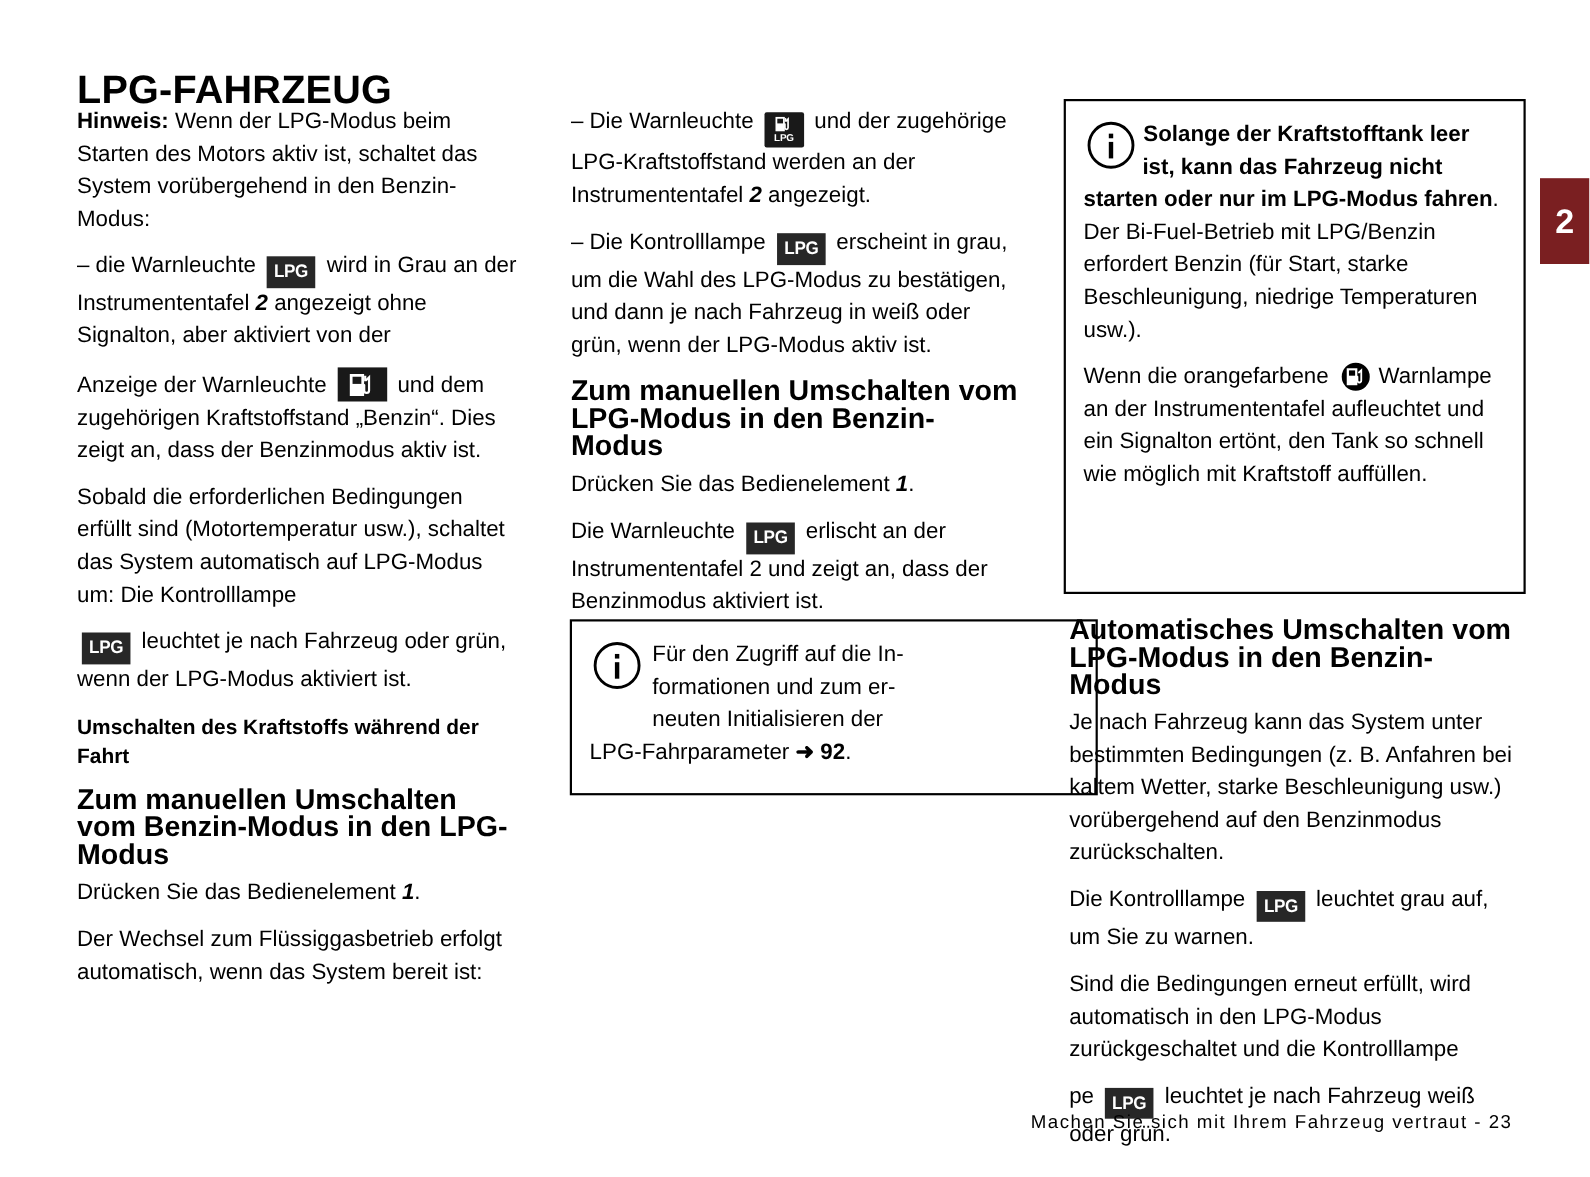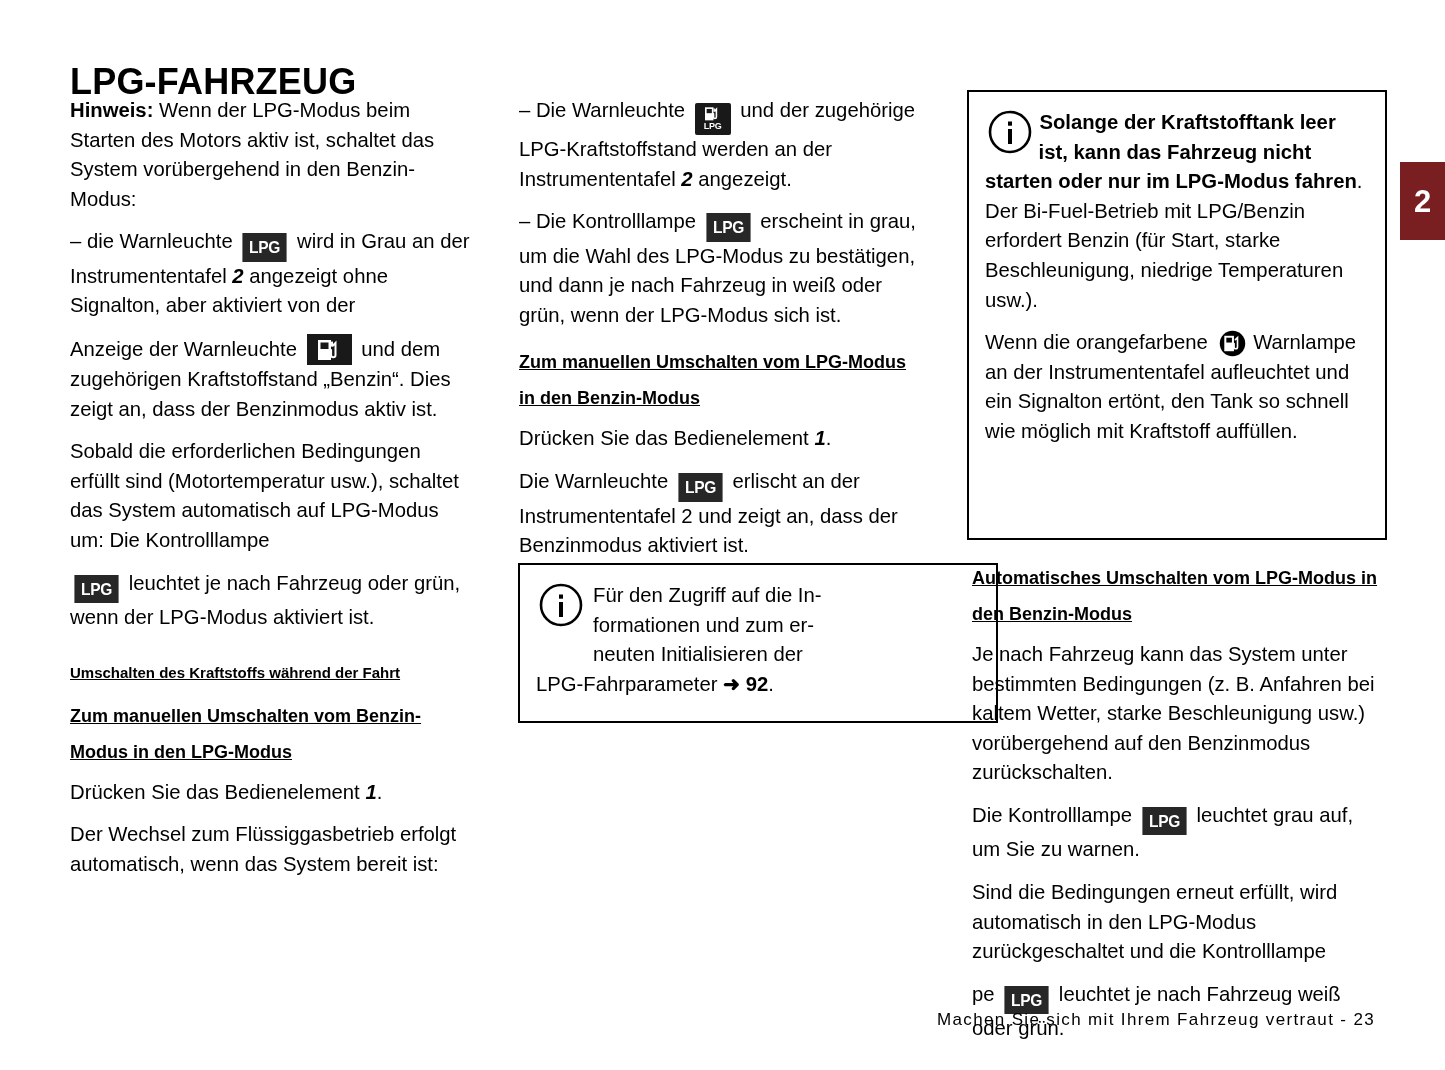--- a/index.html
+++ b/index.html
@@ -60,32 +60,30 @@
   .col-1 { left: 70px;  width: 404px; }
   .col-2 { left: 519px; width: 407px; }
   .col-3 { left: 972px; width: 412px; }
 
   p { margin: 0 0 13px 0; }
 
   .b { font-weight: bold; }
   .i { font-style: italic; font-weight: bold; }
 
   h2.sub {
-    font-size: 15px;
-    font-weight: bold;
-    margin: 26px 0 12px 0;
+    font-size: 19px;
+    font-weight: bold;
+    margin: 15px 0 12px 0;
     line-height: 27px;
-    text-decoration: underline;
   }
   h3.sub2 {
-    font-size: 18px;
+    font-size: 26px;
     font-weight: bold;
     margin: 0 0 8px 0;
-    line-height: 36px;
-    text-decoration: underline;
+    line-height: 25px;
   }
   h3.sub2.spaced { margin-top: 14px; }
 
   
   .badge-lpg {
     display: inline-block;
     background: #272727;
     color: #ffffff;
     font-weight: bold;
     font-size: 16.5px;
@@ -218,21 +216,21 @@
 
   <div class="col col-2">
 
     <p><span>– Die Warnleuchte </span><span class="badge-pump-lpg"><svg width="17" height="15" viewBox="0 0 25 23">
             <rect x="1" y="2" width="13" height="20" fill="#fff"></rect>
             <rect x="3.5" y="4.5" width="8" height="6.5" fill="#191919"></rect>
             <path d="M16 7.5 L18.5 5 L18.5 17 a2.2 2.2 0 0 1-4.4 0 L14.1 12" stroke="#fff" stroke-width="2.4" fill="none" stroke-linecap="round"></path>
             <rect x="14" y="3.6" width="2" height="5" fill="#fff"></rect>
           </svg><span class="mini">LPG</span></span><span> und der zugehörige LPG-Kraftstoffstand werden an der Instrumententafel </span><span class="i">2</span><span> angezeigt.</span></p>
 
-    <p><span>– Die Kontrolllampe </span><span class="badge-lpg">LPG</span><span> erscheint in grau, um die Wahl des LPG-Modus zu bestätigen, und dann je nach Fahrzeug in weiß oder grün, wenn der LPG-Modus sich ist.</span></p>
+    <p><span>– Die Kontrolllampe </span><span class="badge-lpg">LPG</span><span> erscheint in grau, um die Wahl des LPG-Modus zu bestätigen, und dann je nach Fahrzeug in weiß oder grün, wenn der LPG-Modus aktiv ist.</span></p>
 
     <h3 class="sub2 spaced">Zum manuellen Umschalten vom LPG-Modus in den Benzin-Modus</h3>
 
     <p><span>Drücken Sie das Bedienelement </span><span class="i">1</span><span>.</span></p>
 
     <p><span>Die Warnleuchte </span><span class="badge-lpg">LPG</span><span> erlischt an der Instrumententafel 2 und zeigt an, dass der Benzinmodus aktiviert ist.</span></p>
   </div>
 
   <div class="infobox" id="infobox-params">
     <svg class="info-i" viewBox="0 0 44 44">

